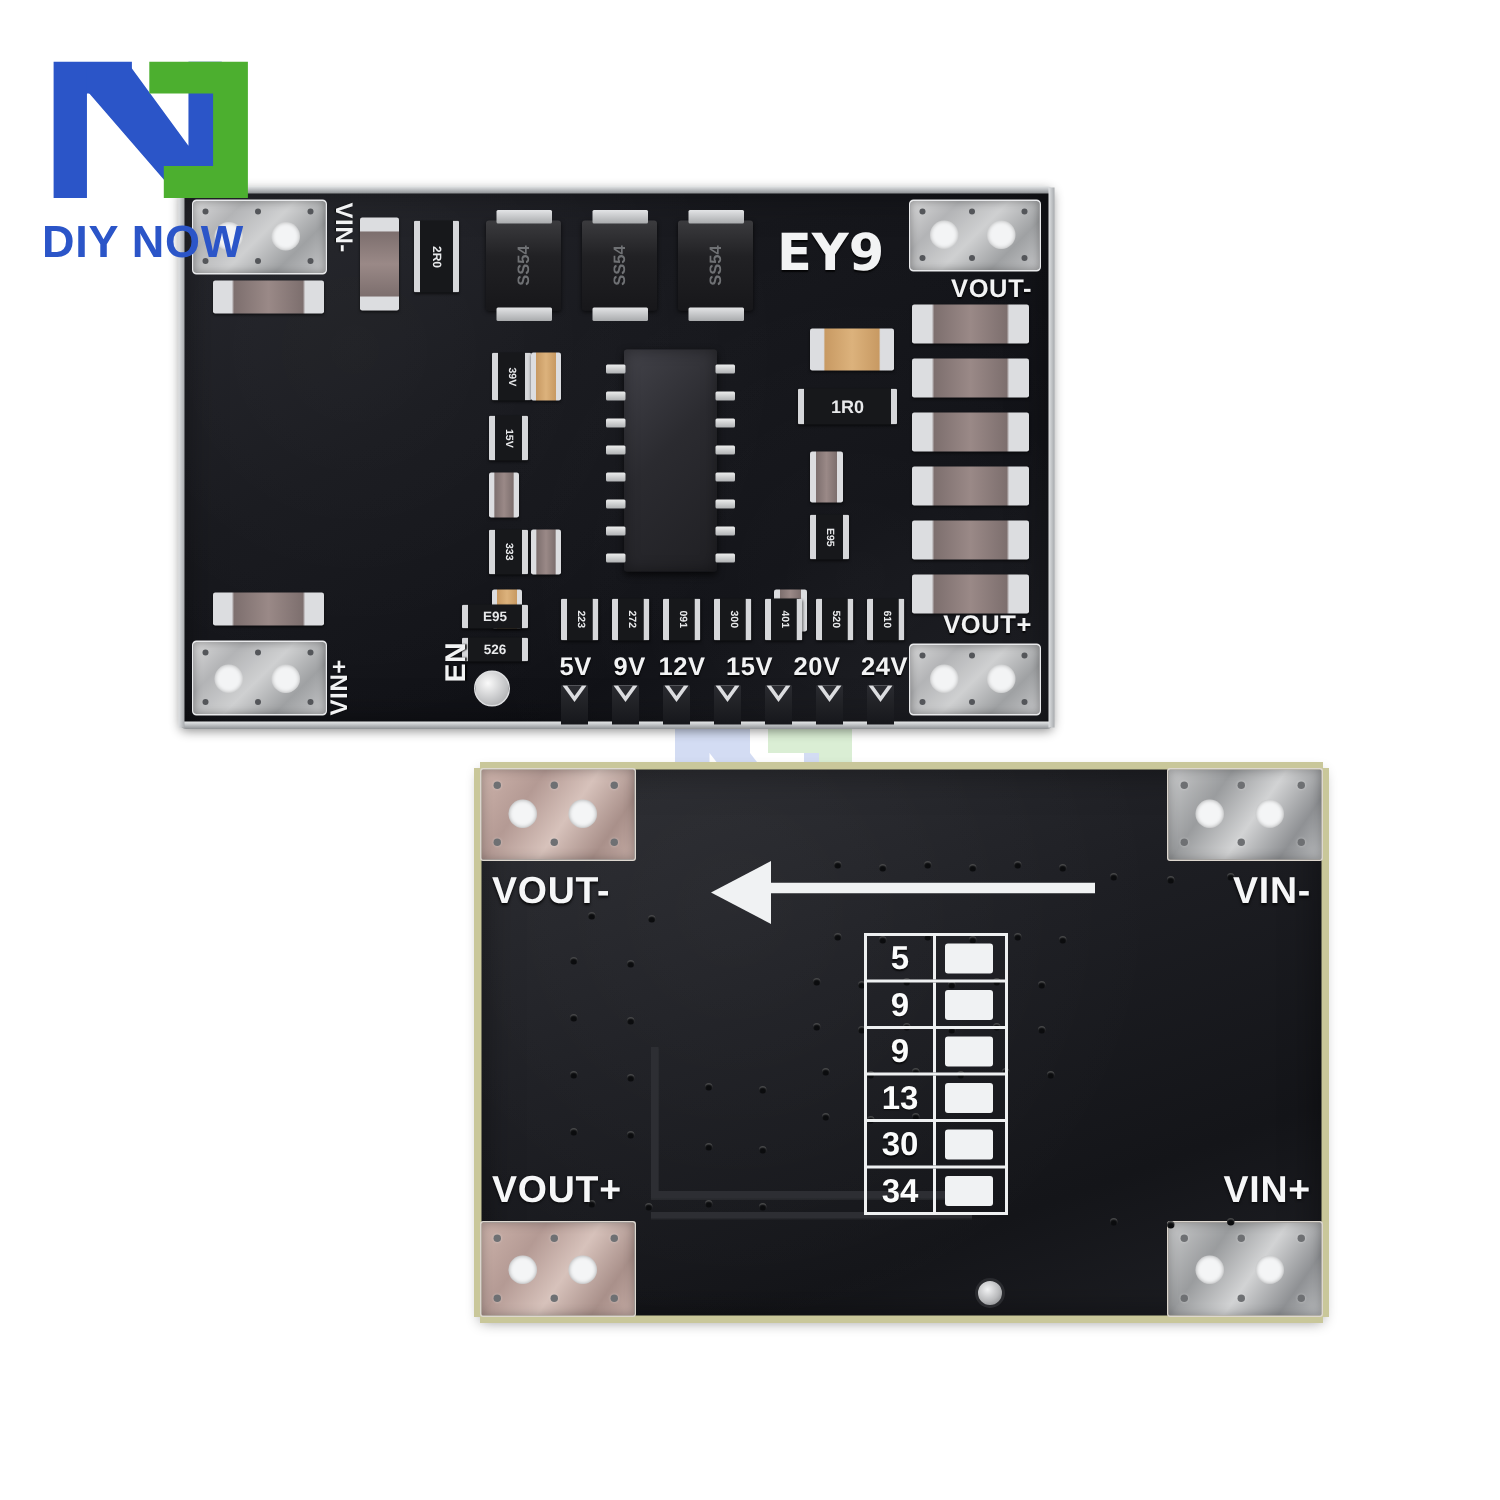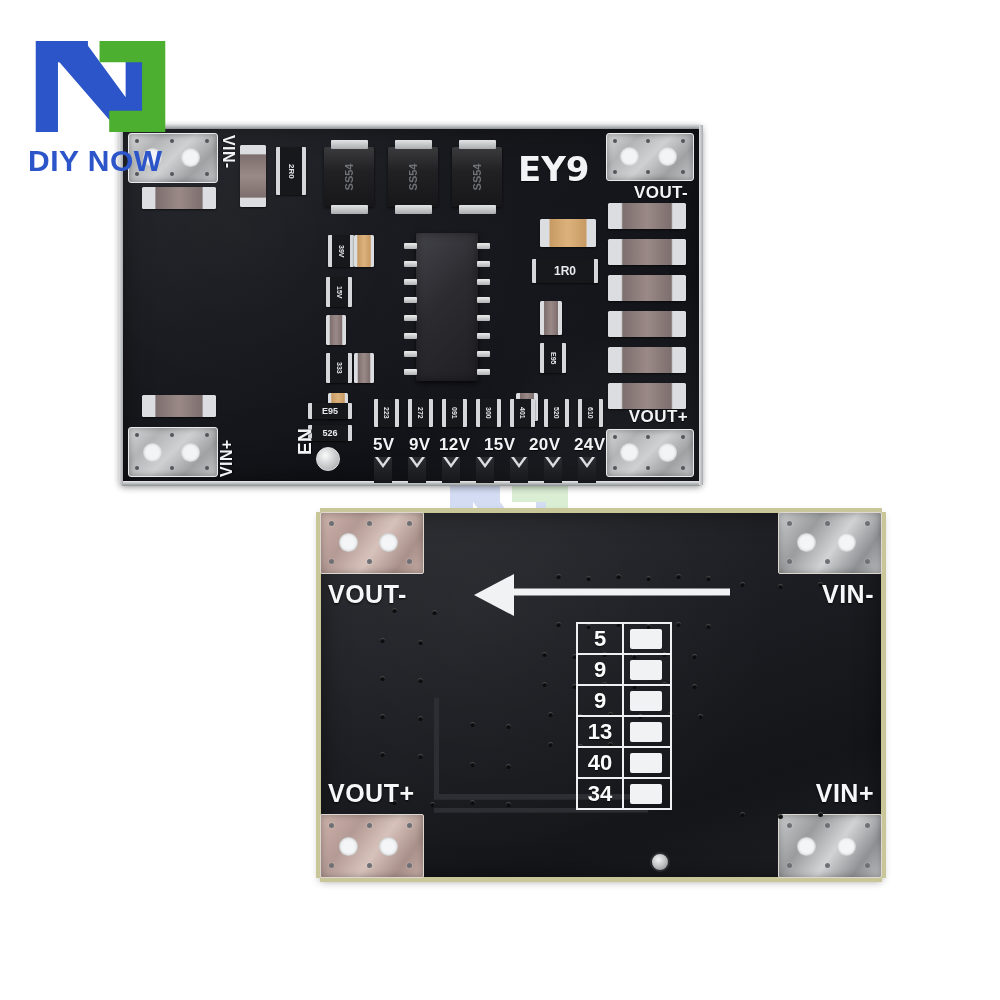--- a/index.html
+++ b/index.html
@@ -485,21 +485,21 @@
           <i></i>
         </div>
     </div>
     <div class="vrow">
       <div class="vnum">13</div>
       <div class="vbox">
           <i></i>
         </div>
     </div>
     <div class="vrow">
-      <div class="vnum">40</div>
+      <div class="vnum">30</div>
       <div class="vbox">
           <i></i>
         </div>
     </div>
     <div class="vrow">
       <div class="vnum">34</div>
       <div class="vbox">
           <i></i>
         </div>
     </div>

